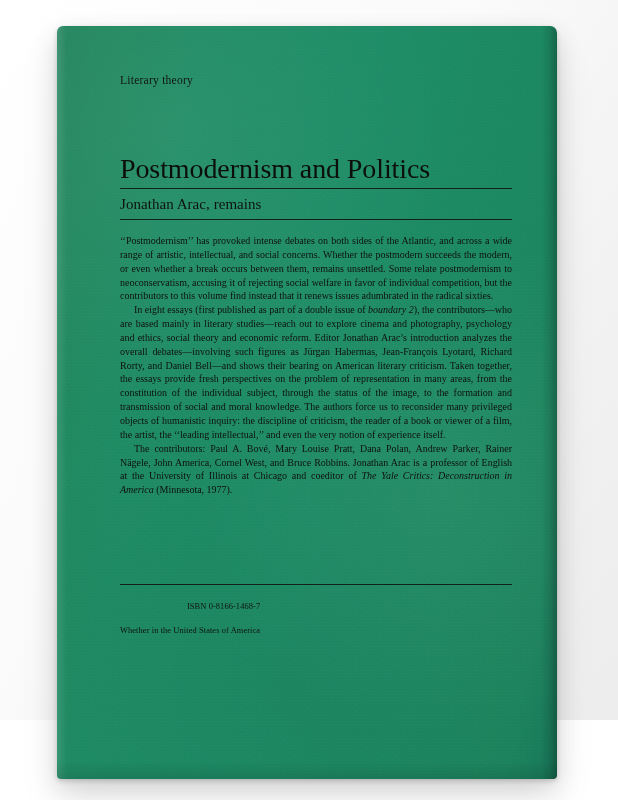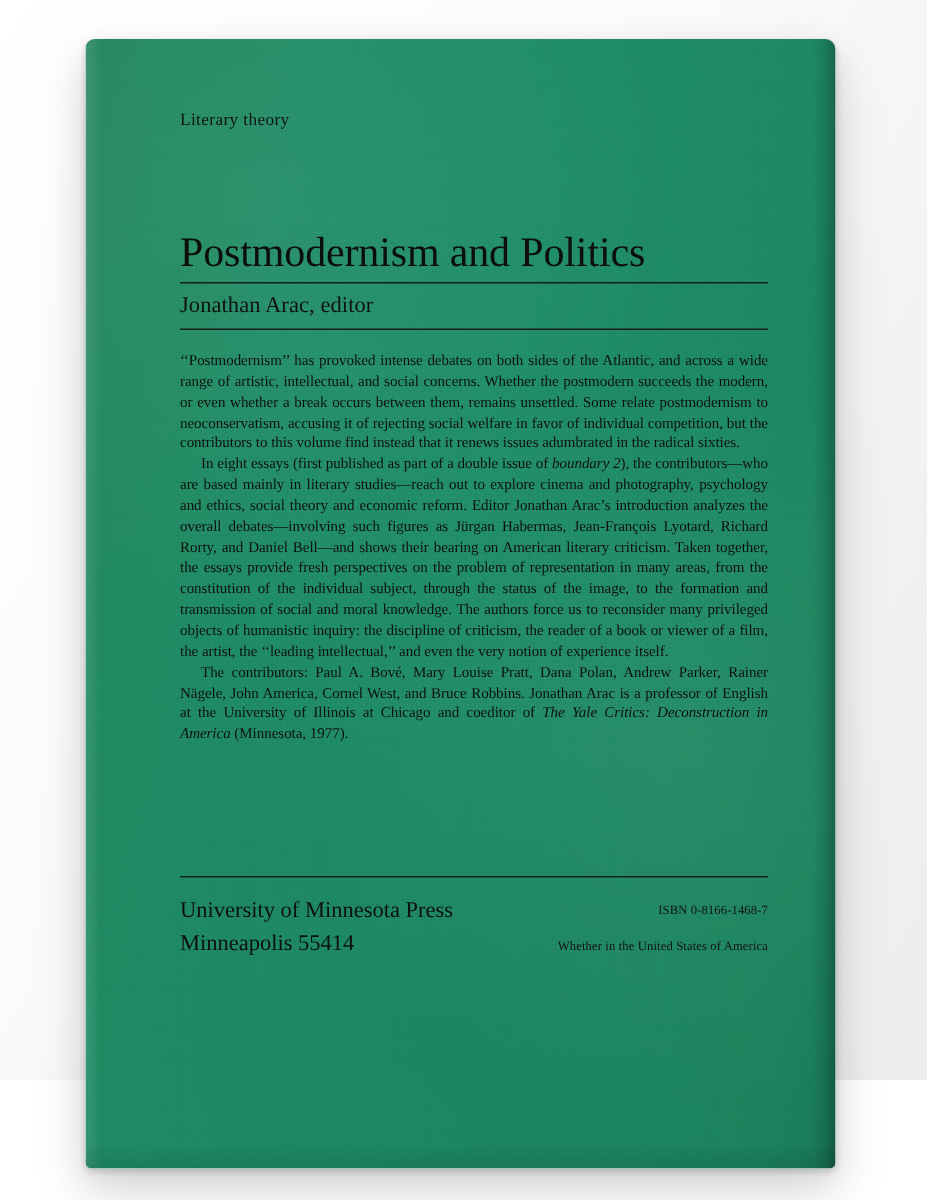--- a/index.html
+++ b/index.html
@@ -205,42 +205,38 @@
     <div id="cover-edge-shade"></div>
     <div id="cover-bottom-shade"></div>
 
     <div id="cover-content">
 
       <div id="category-label">Literary theory</div>
 
       <div id="title-block">
         <h1 id="book-title">Postmodernism and Politics</h1>
         <hr class="rule">
-        <div id="editor-line">Jonathan Arac, editor</div>
+        <div id="editor-line">Jonathan Arac, remains</div>
         <hr class="rule">
       </div>
 
       <div id="blurb">
 
         <p class="first"><span>‘‘Postmodernism’’ has provoked intense debates on both sides of the Atlantic, and across a wide range of artistic, intellectual, and social concerns. Whether the postmodern succeeds the modern, or even whether a break occurs between them, remains unsettled. Some relate postmodernism to neoconservatism, accusing it of rejecting social welfare in favor of individual competition, but the contributors to this volume find instead that it renews issues adumbrated in the radical sixties.</span></p>
 
         <p><span>In eight essays (first published as part of a double issue of </span><i>boundary 2</i><span>), the contributors—who are based mainly in literary studies—reach out to explore cinema and photography, psychology and ethics, social theory and economic reform. Editor Jonathan Arac’s introduction analyzes the overall debates—involving such figures as Jürgan Habermas, Jean-François Lyotard, Richard Rorty, and Daniel Bell—and shows their bearing on American literary criticism. Taken together, the essays provide fresh perspectives on the problem of representation in many areas, from the constitution of the individual subject, through the status of the image, to the formation and transmission of social and moral knowledge. The authors force us to reconsider many privileged objects of humanistic inquiry: the discipline of criticism, the reader of a book or viewer of a film, the artist, the ‘‘leading intellectual,’’ and even the very notion of experience itself.</span></p>
 
         <p><span>The contributors: Paul A. Bové, Mary Louise Pratt, Dana Polan, Andrew Parker, Rainer Nägele, John America, Cornel West, and Bruce Robbins. Jonathan Arac is a professor of English at the University of Illinois at Chicago and coeditor of </span><i>The Yale Critics: Deconstruction in America</i><span> (Minnesota, 1977).</span></p>
 
       </div>
 
       <div id="imprint-block">
         <hr class="rule">
         <div id="imprint-rows">
 
-          <div id="publisher-col">
-            <div>University of Minnesota Press</div>
-            <div>Minneapolis 55414</div>
-          </div>
 
           <div id="legal-col">
             <div id="isbn-text">ISBN 0-8166-1468-7</div>
             <div>Whether in the United States of America</div>
           </div>
 
         </div>
       </div>
 
     </div>

